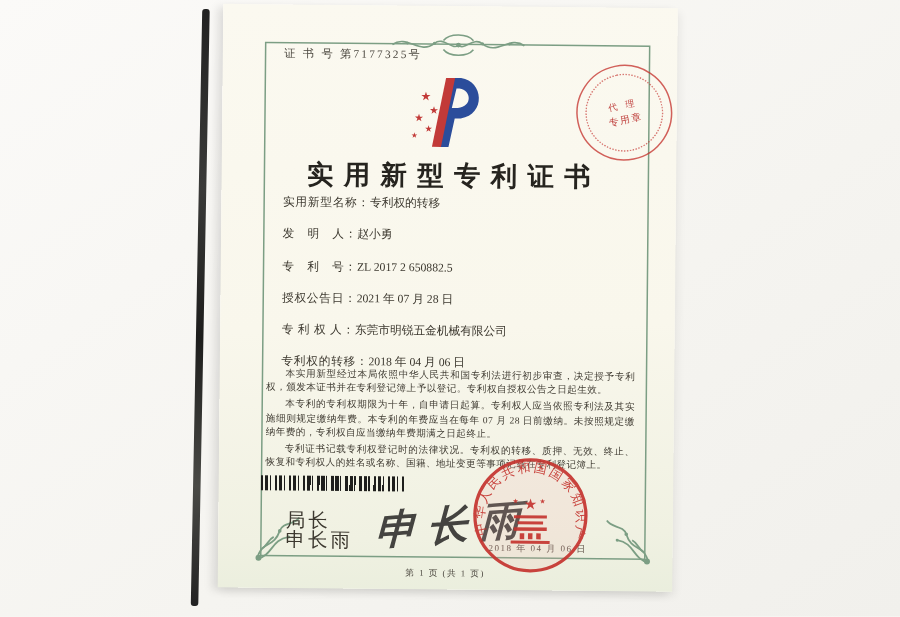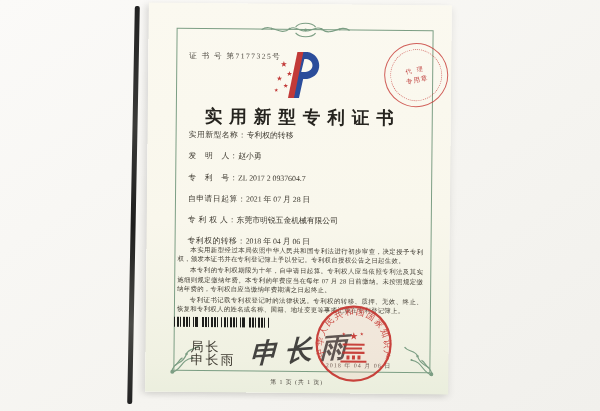--- a/index.html
+++ b/index.html
@@ -24,21 +24,21 @@
   }
   .border-box{
     position:absolute;left:28px;top:25px;right:18px;bottom:21px;
     border:1.6px solid #7c9e84;
   }
   .top-ornament{position:absolute;left:50%;top:-9px;transform:translateX(-50%);}
   .corner{position:absolute;}
   .corner-bl{left:-6px;bottom:-6px;}
   .corner-br{right:-6px;bottom:-6px;transform:scaleX(-1);}
   .cert-no{
-    position:absolute;left:41px;top:48px;
+    position:absolute;left:41px;top:28px;
     font-size:7.5px;color:#4a463e;letter-spacing:1.5px;white-space:nowrap;
   }
   .logo{position:absolute;left:122px;top:46px;}
   .agency-stamp{
     position:absolute;left:236px;top:38px;width:62px;height:62px;border-radius:50%;
     border:1.5px solid rgba(197,52,48,0.78);
     display:flex;flex-direction:column;align-items:center;justify-content:center;
     transform:rotate(-12deg);
     color:rgba(185,44,42,0.9);
   }
@@ -160,24 +160,24 @@
     <h1 class="title">实用新型专利证书</h1>
 
     <div class="fields">
       <div class="field">
         <span class="fl">实用新型名称：</span><span class="fv">专利权的转移</span>
       </div>
       <div class="field">
         <span class="fl">发　明　人：</span><span class="fv">赵小勇</span>
       </div>
       <div class="field">
-        <span class="fl">专　利　号：</span><span class="fv">ZL 2017 2 0937604.7</span>
-      </div>
-      <div class="field">
-        <span class="fl">自申请日起算：</span><span class="fv">2021 年 07 月 28 日</span>
+        <span class="fl">专　利　号：</span><span class="fv">ZL 2017 2 650882.5</span>
+      </div>
+      <div class="field">
+        <span class="fl">授权公告日：</span><span class="fv">2021 年 07 月 28 日</span>
       </div>
       <div class="field">
         <span class="fl">专 利 权 人：</span><span class="fv">东莞市明锐五金机械有限公司</span>
       </div>
       <div class="field">
         <span class="fl">专利权的转移：</span><span class="fv">2018 年 04 月 06 日</span>
       </div>
     </div>
 
     <div class="paras">

